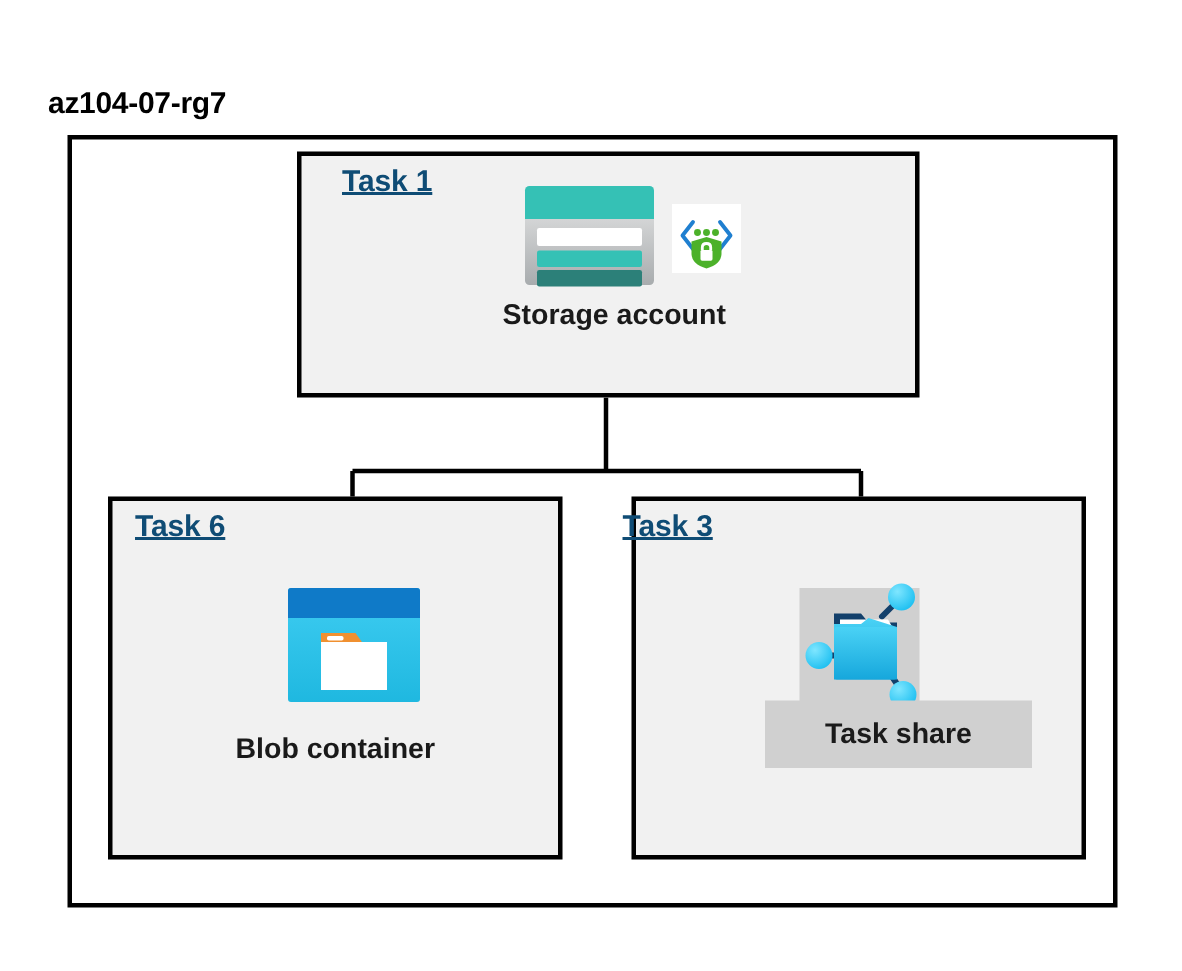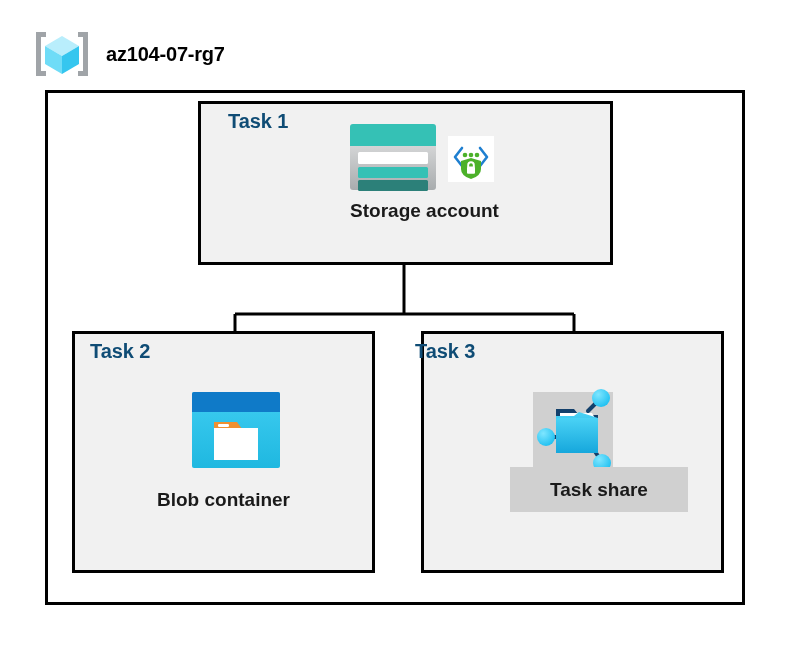--- a/index.html
+++ b/index.html
@@ -18,21 +18,22 @@
   }
 
   
   #rg-header {
     position: absolute;
     left: 32px;
     top: 28px;
     height: 52px;
     display: flex;
     align-items: center;
-    gap: 14px;
+    gap: 30px;
+    flex-direction: column;
   }
   #rg-icon { width: 60px; height: 52px; display: block; }
   #rg-title {
     font-size: 20px;
     font-weight: bold;
     color: #000000;
     letter-spacing: -0.2px;
     white-space: nowrap;
   }
 
@@ -49,20 +50,21 @@
     border: 3px solid #000000;
     background: #f1f1f1;
   }
   .task-label {
     position: absolute;
     font-size: 20px;
     font-weight: bold;
     color: #0f4c75;
     letter-spacing: -0.1px;
     white-space: nowrap;
+    text-decoration: underline;
   }
   .node-caption {
     position: absolute;
     font-size: 19px;
     font-weight: bold;
     color: #1a1a1a;
     white-space: nowrap;
     text-align: center;
   }
   .caption-highlight {
@@ -157,25 +159,25 @@
     <circle cx="29" cy="19" r="2.3" fill="#4cb12a"></circle>
 
     <path d="M23 22 L33 25 L33 33 Q33 40 23 43 Q13 40 13 33 L13 25 Z" fill="#4cb12a"></path>
 
     <path d="M20.2 31 L20.2 29 Q20.2 26.3 23 26.3 Q25.8 26.3 25.8 29 L25.8 31" fill="none" stroke="#ffffff" stroke-width="1.9"></path>
 
     <rect x="19" y="30.6" width="8" height="7.2" rx="1.1" fill="#ffffff"></rect>
   </svg>
 </div>
 
-<div class="node-caption" style="left:198px; top:200px; width:453px;">Storage account</div>
+<div class="node-caption" style="left:183px; top:200px; width:453px;">Storage account</div>
 
 <div class="task-box" style="left:72px; top:331px; width:303px; height:242px;"></div>
 
-<div class="task-label" style="left:90px; top:340px;">Task 2</div>
+<div class="task-label" style="left:90px; top:340px;">Task 6</div>
 
 <div class="icon-wrap" style="left:190px; top:390px; width:92px; height:80px;">
   <svg viewBox="0 0 92 80" width="92" height="80">
     <defs>
       <linearGradient id="gradBlobBody" x1="0" y1="0" x2="0" y2="1">
         <stop offset="0%" stop-color="#3fcdf2"></stop>
         <stop offset="100%" stop-color="#1fb8e0"></stop>
       </linearGradient>
     </defs>
 

